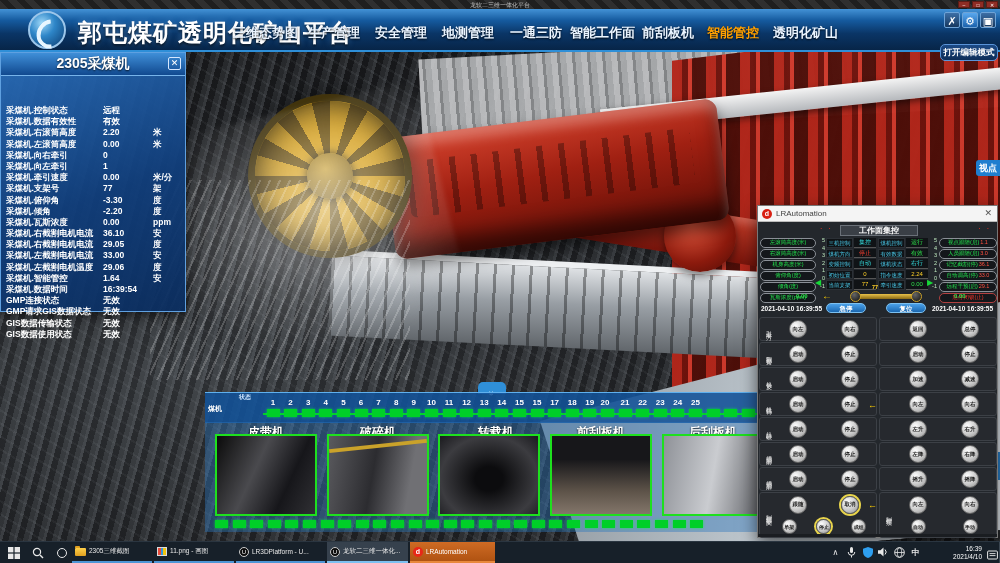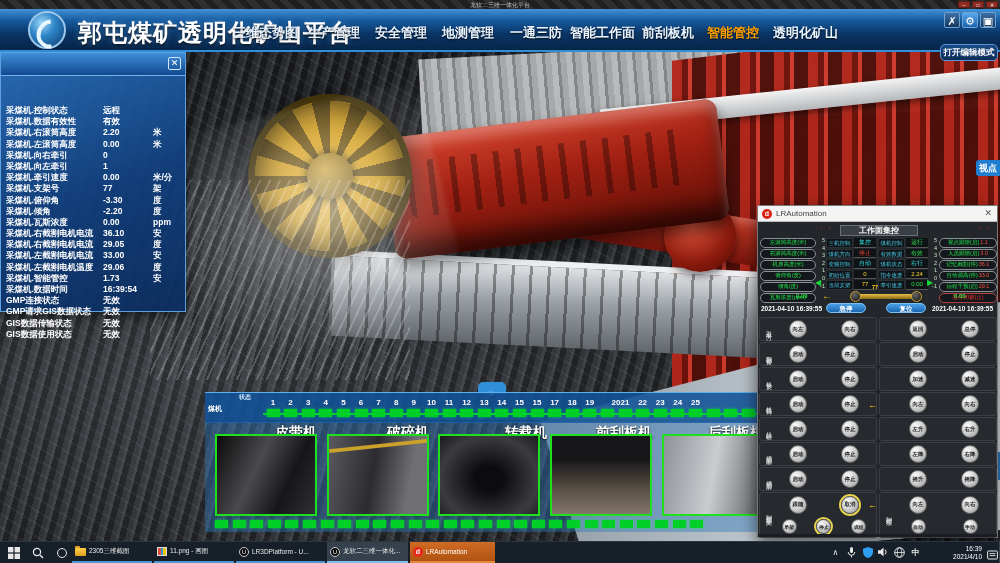--- a/index.html
+++ b/index.html
@@ -100,21 +100,21 @@
   #strip-chev b{display:inline-block;font-size:9px;line-height:11px;transform:rotate(-90deg);}
   #strip-bar{position:absolute;left:0;top:10px;width:553px;height:30px;background:rgba(18,82,152,.88);
     border-top:1px solid #5fb0ee;}
   #strip-zone{position:absolute;left:0;top:40px;width:553px;height:110px;background:rgba(46,118,190,.42);}
   #strip-status{position:absolute;left:34px;top:11px;font-size:6px;color:#cfe6ff;font-weight:bold;}
   #strip-rowlbl{position:absolute;left:3px;top:22px;font-size:7px;color:#fff;font-weight:bold;}
   .snum{position:absolute;top:16px;width:14px;text-align:center;font-size:8px;font-weight:bold;color:#fff;}
   #strip-line{position:absolute;left:58px;top:31px;width:495px;height:2px;background:#00cf28;}
   .ssq{position:absolute;top:27px;width:13px;height:8px;background:#00cf28;box-shadow:0 0 3px rgba(0,255,60,.7);}
   .sdash{position:absolute;top:138px;width:13px;height:8px;background:#00cf28;box-shadow:0 0 3px rgba(0,255,60,.7);}
-  .cam-label{position:absolute;top:42px;width:102px;text-align:right;font-size:14px;font-weight:bold;color:#fff;
+  .cam-label{position:absolute;top:42px;width:102px;text-align:center;font-size:12px;font-weight:bold;color:#fff;
     text-shadow:0 1px 2px #000;}
   .cam{position:absolute;top:52px;width:102px;height:82px;border:2px solid #1ee01e;box-sizing:border-box;background:#222;}
   .cam.c0{background:linear-gradient(115deg,#0b0b0b 0%,#4a4a4e 40%,#16161a 70%,#303034 100%);}
   .cam.c1{background:linear-gradient(100deg,#5a5a5e,#2c2c30 45%,#707074 80%);}
   .cam.c1:after{content:"";position:absolute;left:0;top:8px;width:100%;height:4px;background:#caa22a;transform:rotate(-6deg);}
   .cam.c2{background:radial-gradient(ellipse at 50% 55%,#0c0c0e 20%,#3c3c40 70%,#1a1a1e 100%);}
   .cam.c3{background:linear-gradient(#17171a 30%,#5c5248 70%,#83766a 100%);}
   .cam.c4{background:linear-gradient(100deg,#8f9298 0%,#caccd0 50%,#5f6166 100%);}
   
   #lra{position:absolute;left:757px;top:205px;width:241px;height:333px;z-index:12;border:1px solid #777;
@@ -246,20 +246,21 @@
     <div id="marm"></div>
     <div id="mjoint"></div>
     <div id="mbody"></div>
     <div id="drum"></div>
     <div id="spray"></div>
     <div id="spray2"></div>
   </div>
 
   <div id="shearer-panel">
     <div id="sp-head">
+      <span id="sp-title">2305采煤机</span>
       <span id="sp-close">✕</span>
     </div>
     <div id="sp-rows">
         <div class="sp-row">
           <span class="l">采煤机.控制状态</span>
           <span class="v">远程</span>
         </div>
         <div class="sp-row">
           <span class="l">采煤机.数据有效性</span>
           <span class="v">有效</span>
@@ -322,21 +323,21 @@
           <span class="v">33.00</span>
           <span class="u">安</span>
         </div>
         <div class="sp-row">
           <span class="l">采煤机.左截割电机温度</span>
           <span class="v">29.06</span>
           <span class="u">度</span>
         </div>
         <div class="sp-row">
           <span class="l">采煤机.智能管控</span>
-          <span class="v">1.73</span>
+          <span class="v">1.64</span>
           <span class="u">安</span>
         </div>
         <div class="sp-row">
           <span class="l">采煤机.数据时间</span>
           <span class="v">16:39:54</span>
         </div>
         <div class="sp-row">
           <span class="l">GMP连接状态</span>
           <span class="v">无效</span>
         </div>
@@ -378,21 +379,21 @@
         <span class="snum" style="left: 219.4px;">10</span>
         <span class="snum" style="left: 237px;">11</span>
         <span class="snum" style="left: 254.6px;">12</span>
         <span class="snum" style="left: 272.2px;">13</span>
         <span class="snum" style="left: 289.8px;">14</span>
         <span class="snum" style="left: 307.4px;">15</span>
         <span class="snum" style="left: 325px;">15</span>
         <span class="snum" style="left: 342.6px;">17</span>
         <span class="snum" style="left: 360.2px;">18</span>
         <span class="snum" style="left: 377.8px;">19</span>
-        <span class="snum" style="left: 404px;">20</span>
+        <span class="snum" style="left: 393px;">20</span>
         <span class="snum" style="left: 413px;">21</span>
         <span class="snum" style="left: 430.6px;">22</span>
         <span class="snum" style="left: 448.2px;">23</span>
         <span class="snum" style="left: 465.8px;">24</span>
         <span class="snum" style="left: 483.4px;">25</span>
         <span class="ssq" style="left: 61.5px;"></span>
         <span class="ssq" style="left: 79.1px;"></span>
         <span class="ssq" style="left: 96.7px;"></span>
         <span class="ssq" style="left: 114.3px;"></span>
         <span class="ssq" style="left: 131.9px;"></span>

